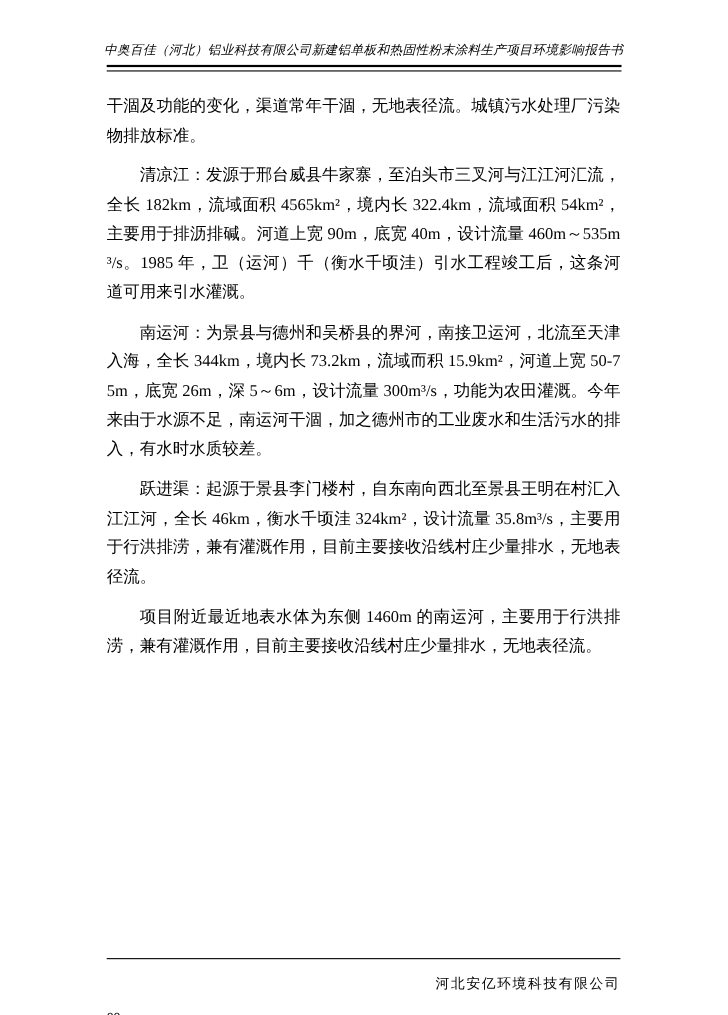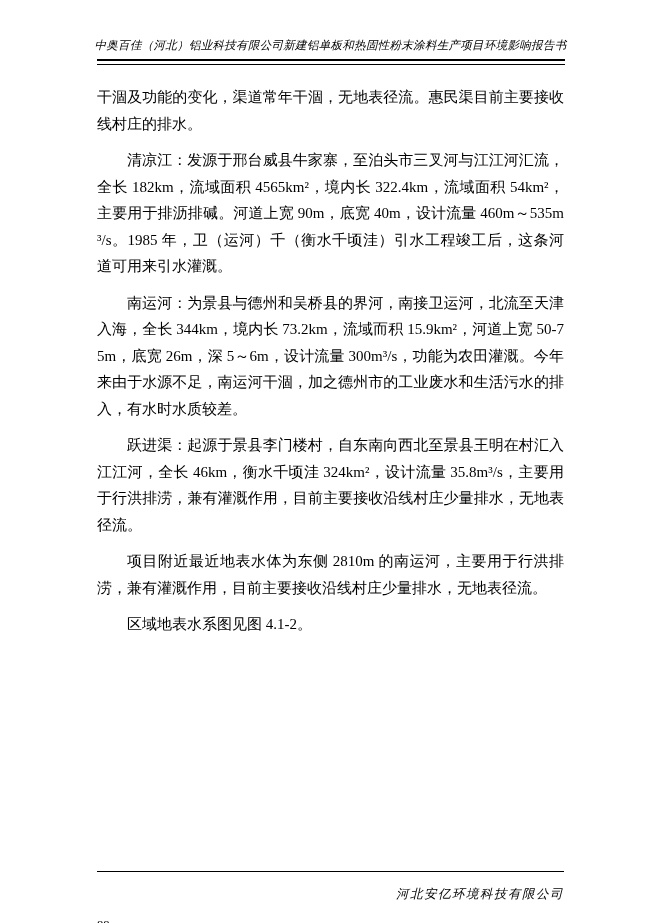--- a/index.html
+++ b/index.html
@@ -68,40 +68,38 @@
     position: absolute;
     top: 918px;
     left: 97px;
     font-size: 12.5px;
   }
   .footer-company {
     position: absolute;
     top: 886px;
     right: 97px;
     font-size: 12.5px;
-    font-style: italic;
     letter-spacing: 1.5px;
   }
 </style>
 </head>
 <body>
 
 <div class="page">
 
   <div class="header-title">中奥百佳（河北）铝业科技有限公司新建铝单板和热固性粉末涂料生产项目环境影响报告书</div>
 
   <div class="header-rule"></div>
 
   <div class="doc-body">
-    <p class="para">干涸及功能的变化，渠道常年干涸，无地表径流。惠民渠目前主要接收线村庄的排水。</p>
+    <p class="para">干涸及功能的变化，渠道常年干涸，无地表径流。城镇污水处理厂污染物排放标准。</p>
     <p class="para indent">清凉江：发源于邢台威县牛家寨，至泊头市三叉河与江江河汇流，全长 182km，流域面积 4565km²，境内长 322.4km，流域面积 54km²，主要用于排沥排碱。河道上宽 90m，底宽 40m，设计流量 460m～535m³/s。1985 年，卫（运河）千（衡水千顷洼）引水工程竣工后，这条河道可用来引水灌溉。</p>
     <p class="para indent">南运河：为景县与德州和吴桥县的界河，南接卫运河，北流至天津入海，全长 344km，境内长 73.2km，流域而积 15.9km²，河道上宽 50-75m，底宽 26m，深 5～6m，设计流量 300m³/s，功能为农田灌溉。今年来由于水源不足，南运河干涸，加之德州市的工业废水和生活污水的排入，有水时水质较差。</p>
     <p class="para indent">跃进渠：起源于景县李门楼村，自东南向西北至景县王明在村汇入江江河，全长 46km，衡水千顷洼 324km²，设计流量 35.8m³/s，主要用于行洪排涝，兼有灌溉作用，目前主要接收沿线村庄少量排水，无地表径流。</p>
-    <p class="para indent">项目附近最近地表水体为东侧 2810m 的南运河，主要用于行洪排涝，兼有灌溉作用，目前主要接收沿线村庄少量排水，无地表径流。</p>
-    <p class="para indent">区域地表水系图见图 4.1-2。</p>
+    <p class="para indent">项目附近最近地表水体为东侧 1460m 的南运河，主要用于行洪排涝，兼有灌溉作用，目前主要接收沿线村庄少量排水，无地表径流。</p>
   </div>
 
   <div class="footer-rule"></div>
 
   <div class="page-number">88</div>
 
   <div class="footer-company">河北安亿环境科技有限公司</div>
 
 </div>
 

